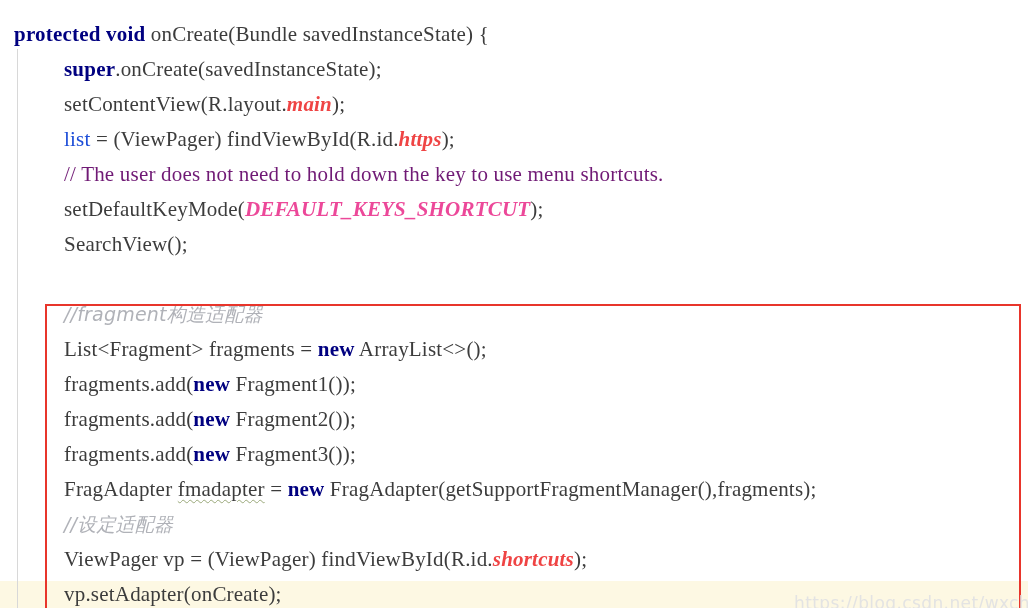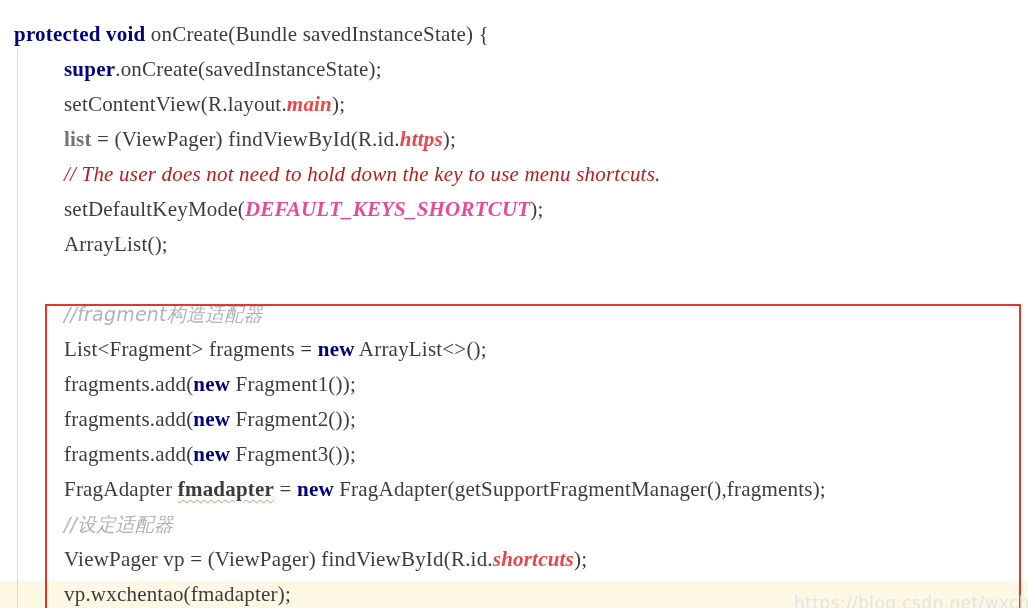--- a/index.html
+++ b/index.html
@@ -69,33 +69,32 @@
     font-size: 21px;
     letter-spacing: 0.2px;
     color: #2b2b2b;
     z-index: 2;
   }
 
   
   .tok-plain    { color: #3c3c3c; }
   .tok-keyword  { color: #000080; font-weight: bold; }
   .tok-field    { color: #ef4444; font-weight: bold; font-style: italic; }
-  .tok-var      { color: #737373; font-weight: bold; }
-  .tok-comment  { color: #b91c1c; font-style: italic; }
+  .tok-var      { color: #1d4ed8; font-weight: normal; }
+  .tok-comment  { color: #701a75; }
   .tok-comment-cn { color: #b0b2b8; font-style: italic;
                     font-family: "DejaVu Sans", sans-serif; font-size: 19px; text-align: center; }
   .tok-static   { color: #ec4899; font-weight: bold; font-style: italic; }
 
   .spell-warn {
     text-decoration: underline;
     text-decoration-style: wavy;
     text-decoration-color: #9aa87a;
     text-decoration-thickness: 1px;
     text-underline-offset: 3px;
-    font-weight: bold;
   }
 
   
   .watermark {
     position: absolute;
     z-index: 4;
     font-family: "DejaVu Sans", sans-serif;
     font-size: 17px;
     color: #e3e3e3;
     letter-spacing: 0.4px;
@@ -112,31 +111,31 @@
 
   <div class="indent-guide" style="left:17px; top:34px; height:574px;"></div>
 
   <div id="code-lines">
       <div class="code-line" style="top: 2px; padding-left: 14px;"><span class="tok-keyword">protected</span><span class="tok-plain"> </span><span class="tok-keyword">void</span><span class="tok-plain"> onCreate(Bundle savedInstanceState) {</span></div>
       <div class="code-line" style="top: 37px; padding-left: 64px;"><span class="tok-keyword">super</span><span class="tok-plain">.onCreate(savedInstanceState);</span></div>
       <div class="code-line" style="top: 72px; padding-left: 64px;"><span class="tok-plain">setContentView(R.layout.</span><span class="tok-field">main</span><span class="tok-plain">);</span></div>
       <div class="code-line" style="top: 107px; padding-left: 64px;"><span class="tok-var">list</span><span class="tok-plain"> = (ViewPager) findViewById(R.id.</span><span class="tok-field">https</span><span class="tok-plain">);</span></div>
       <div class="code-line" style="top: 142px; padding-left: 64px;"><span class="tok-comment">// The user does not need to hold down the key to use menu shortcuts.</span></div>
       <div class="code-line" style="top: 177px; padding-left: 64px;"><span class="tok-plain">setDefaultKeyMode(</span><span class="tok-static">DEFAULT_KEYS_SHORTCUT</span><span class="tok-plain">);</span></div>
-      <div class="code-line" style="top: 212px; padding-left: 64px;"><span class="tok-plain">ArrayList();</span></div>
+      <div class="code-line" style="top: 212px; padding-left: 64px;"><span class="tok-plain">SearchView();</span></div>
       <div class="code-line" style="top: 247px; padding-left: 64px;"></div>
       <div class="code-line" style="top: 282px; padding-left: 64px;"><span class="tok-comment-cn">//fragment构造适配器</span></div>
       <div class="code-line" style="top: 317px; padding-left: 64px;"><span class="tok-plain">List&lt;Fragment&gt; fragments = </span><span class="tok-keyword">new</span><span class="tok-plain"> ArrayList&lt;&gt;();</span></div>
       <div class="code-line" style="top: 352px; padding-left: 64px;"><span class="tok-plain">fragments.add(</span><span class="tok-keyword">new</span><span class="tok-plain"> Fragment1());</span></div>
       <div class="code-line" style="top: 387px; padding-left: 64px;"><span class="tok-plain">fragments.add(</span><span class="tok-keyword">new</span><span class="tok-plain"> Fragment2());</span></div>
       <div class="code-line" style="top: 422px; padding-left: 64px;"><span class="tok-plain">fragments.add(</span><span class="tok-keyword">new</span><span class="tok-plain"> Fragment3());</span></div>
       <div class="code-line" style="top: 457px; padding-left: 64px;"><span class="tok-plain">FragAdapter </span><span class="tok-plain spell-warn">fmadapter</span><span class="tok-plain"> = </span><span class="tok-keyword">new</span><span class="tok-plain"> FragAdapter(getSupportFragmentManager(),fragments);</span></div>
       <div class="code-line" style="top: 492px; padding-left: 64px;"><span class="tok-comment-cn">//设定适配器</span></div>
       <div class="code-line" style="top: 527px; padding-left: 64px;"><span class="tok-plain">ViewPager vp = (ViewPager) findViewById(R.id.</span><span class="tok-field">shortcuts</span><span class="tok-plain">);</span></div>
-      <div class="code-line" style="top: 562px; padding-left: 64px;"><span class="tok-plain">vp.wxchentao(fmadapter);</span></div>
+      <div class="code-line" style="top: 562px; padding-left: 64px;"><span class="tok-plain">vp.setAdapter(onCreate);</span></div>
     </div>
 
   <div class="annotation-box" id="ann-main" style="left: 45px; top: 289px; width: 976px; height: 309px;"></div>
   <div class="annotation-box-partial" id="ann-partial" style="left: 705px; top: 600px; width: 316px; height: 12px;"></div>
 
   <div class="watermark" id="watermark" style="left: 794px; top: 578px;">https://blog.csdn.net/wxchentao</div>
 
 </div>
 
 </body></html>

